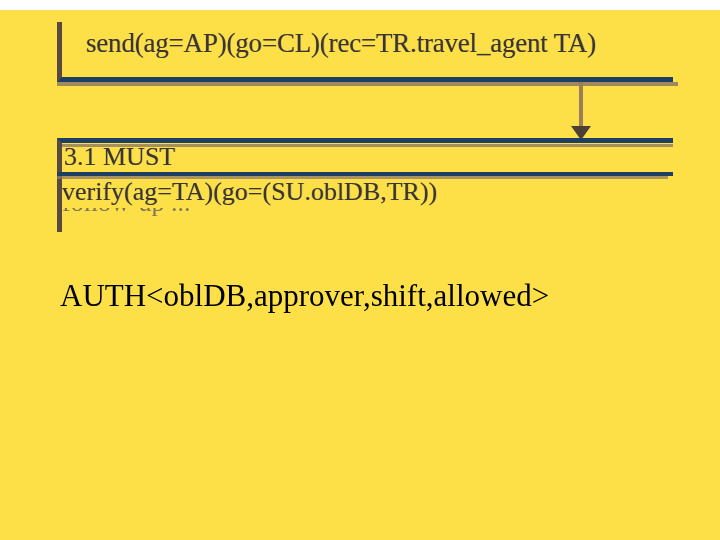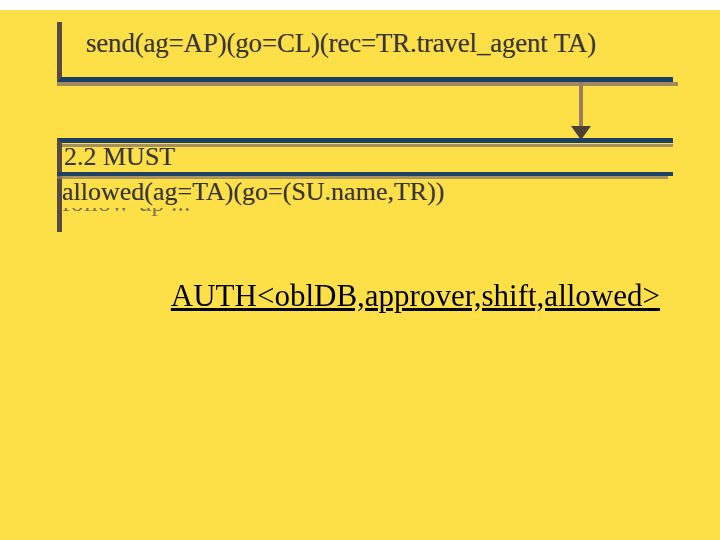--- a/index.html
+++ b/index.html
@@ -167,26 +167,25 @@
     white-space: nowrap;
     opacity: .85;
   }
 
   
   #predicates {
     position: absolute;
     left: 60px;
     top: 266px;
     width: 600px;
-    text-align: right;
+    text-align: left;
     font-size: 31px;
     line-height: 40px;
     color: #000000;
     font-family: "Liberation Serif", serif;
-    text-decoration: underline;
   }
   #predicates .pred-line {
     display: block;
     white-space: normal;
   }
 </style>
 </head>
 <body>
 
 <div id="slide">
@@ -196,23 +195,23 @@
     <div class="scan-box-top"></div>
 
     <div class="scan-text-send">send(ag=AP)(go=CL)(rec=TR.travel_agent TA)</div>
 
     <div class="scan-arrow-line"></div>
     <div class="scan-arrow-head"></div>
 
     <div class="scan-box-bottom"></div>
     <div class="scan-divider"></div>
 
-    <div class="scan-text-must">2.2  MUST</div>
-
-    <div class="scan-text-verify">allowed(ag=TA)(go=(SU.name,TR))</div>
+    <div class="scan-text-must">3.1  MUST</div>
+
+    <div class="scan-text-verify">verify(ag=TA)(go=(SU.oblDB,TR))</div>
 
     <div class="scan-clip-wrap">
       <div class="scan-text-clipped">follow-up ...</div>
     </div>
   </div>
 
   <div id="predicates">
     <span class="pred-line">AUTH&lt;oblDB,approver,shift,allowed&gt;</span>
   </div>
 

